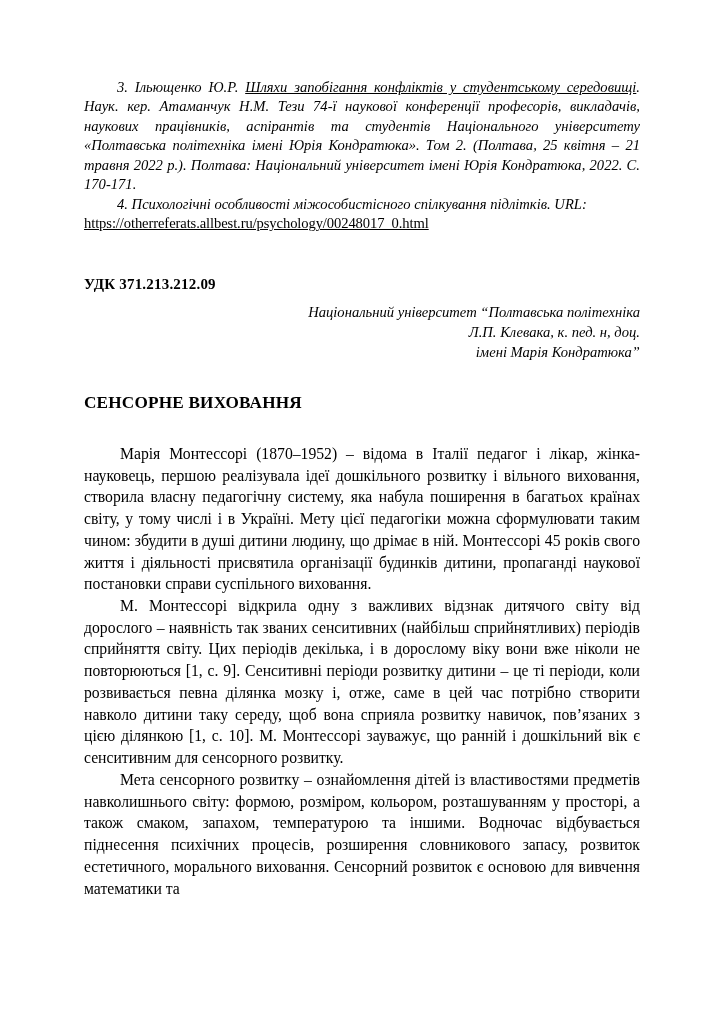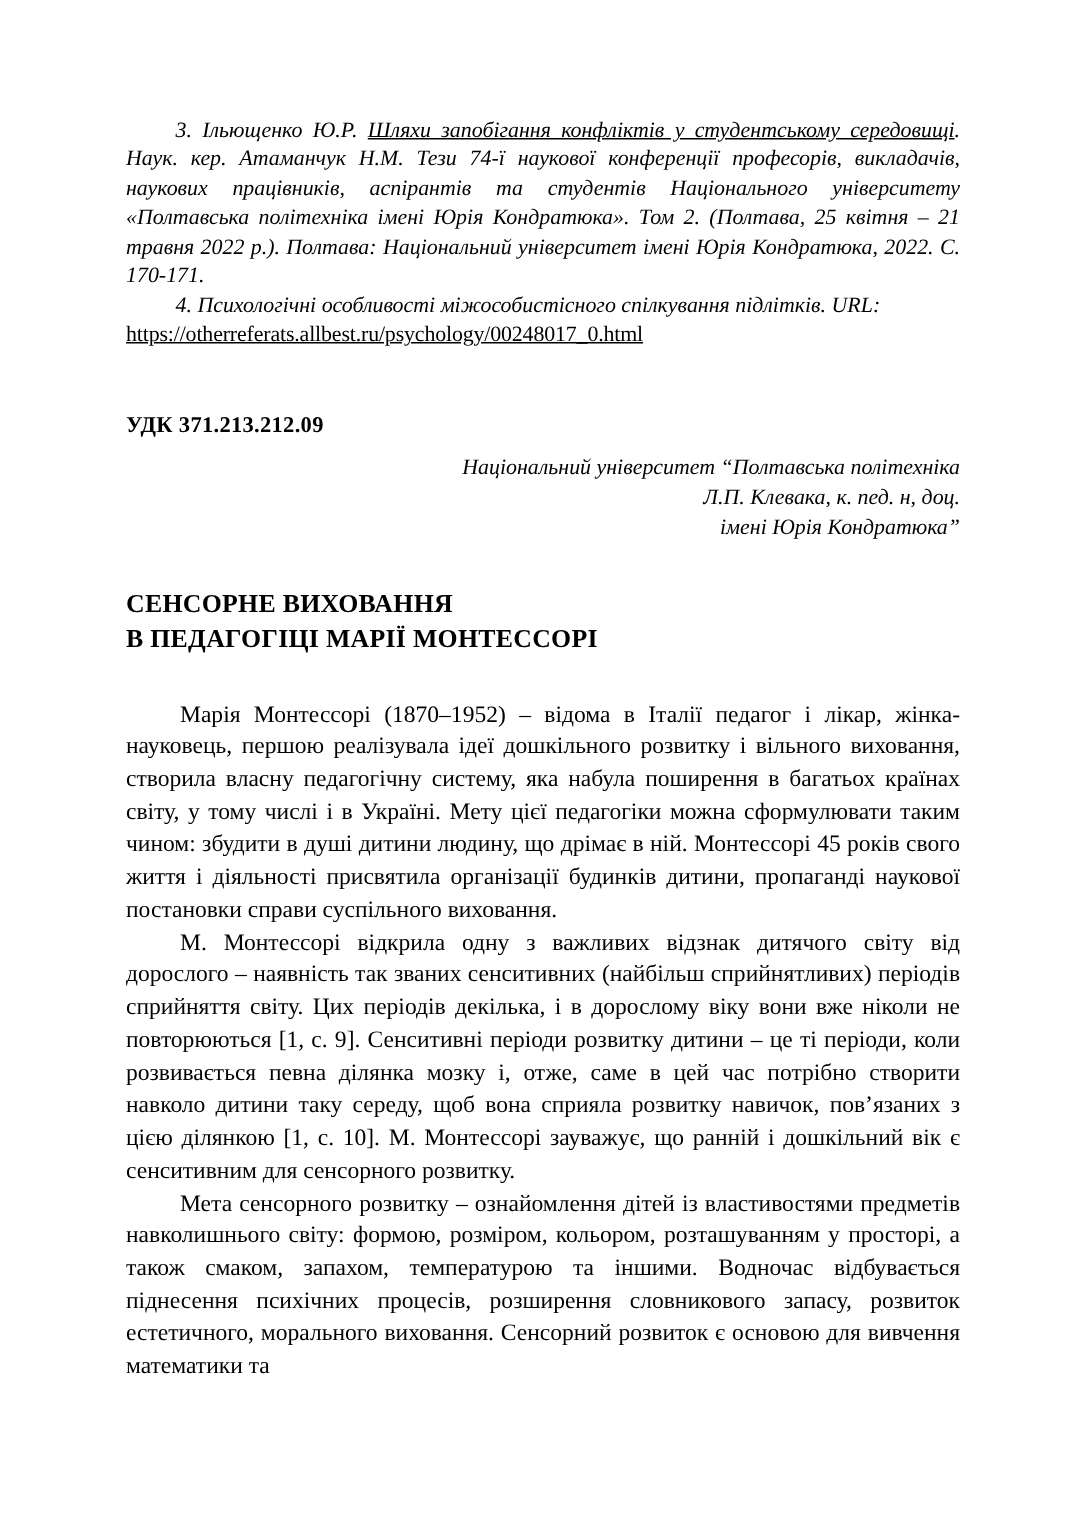--- a/index.html
+++ b/index.html
@@ -112,26 +112,25 @@
     <p class="ref-item"><span>3. Ільющенко Ю.Р. </span><span class="u">Шляхи запобігання конфліктів у студентському середовищі</span><span>. Наук. кер. Атаманчук Н.М. Тези 74-ї наукової конференції професорів, викладачів, наукових працівників, аспірантів та студентів Національного університету «Полтавська політехніка імені Юрія Кондратюка». Том 2. (Полтава, 25 квітня – 21 травня 2022 р.). Полтава: Національний університет імені Юрія Кондратюка, 2022. С. 170-171.</span></p>
 
     <p class="ref-item"><span>4. Психологічні особливості міжособистісного спілкування підлітків. URL:</span><span class="url-line">https://otherreferats.allbest.ru/psychology/00248017_0.html</span></p>
   </div>
 
   <div class="udc">УДК 371.213.212.09</div>
 
   <div class="author-block">
     <div>Національний університет “Полтавська політехніка</div>
     <div>Л.П. Клевака, к. пед. н, доц.</div>
-    <div>імені Юрія Кондратюка”</div>
+    <div>імені Марія Кондратюка”</div>
   </div>
 
   <h1 class="doc-title">
     <span class="tline">СЕНСОРНЕ ВИХОВАННЯ</span>
-    <span class="tline">В ПЕДАГОГІЦІ МАРІЇ МОНТЕССОРІ</span>
   </h1>
 
   <div class="body-text">
     <p>Марія Монтессорі (1870–1952) – відома в Італії педагог і лікар, жінка-науковець, першою реалізувала ідеї дошкільного розвитку і вільного виховання, створила власну педагогічну систему, яка набула поширення в багатьох країнах світу, у  тому числі і в Україні. Мету цієї педагогіки можна сформулювати таким чином: збудити в душі дитини людину, що дрімає в ній. Монтессорі 45 років свого життя і діяльності присвятила організації будинків дитини, пропаганді наукової постановки справи суспільного виховання.</p>
     <p>М. Монтессорі відкрила одну з важливих відзнак дитячого світу від дорослого – наявність так званих сенситивних (найбільш сприйнятливих) періодів сприйняття світу. Цих періодів декілька, і в дорослому віку вони вже ніколи не повторюються [1, с. 9]. Сенситивні періоди розвитку дитини – це ті періоди, коли розвивається певна ділянка мозку і, отже, саме в цей час потрібно створити навколо дитини таку середу, щоб вона сприяла розвитку навичок, пов’язаних з цією ділянкою [1, с. 10]. М. Монтессорі зауважує, що ранній і дошкільний вік є сенситивним для сенсорного розвитку.</p>
     <p>Мета сенсорного розвитку – ознайомлення дітей із властивостями предметів навколишнього світу: формою, розміром, кольором, розташуванням у просторі, а також смаком, запахом, температурою та іншими. Водночас відбувається піднесення психічних процесів, розширення словникового запасу, розвиток естетичного, морального виховання. Сенсорний розвиток є основою для вивчення математики та</p>
   </div>
 
 </div>
 

